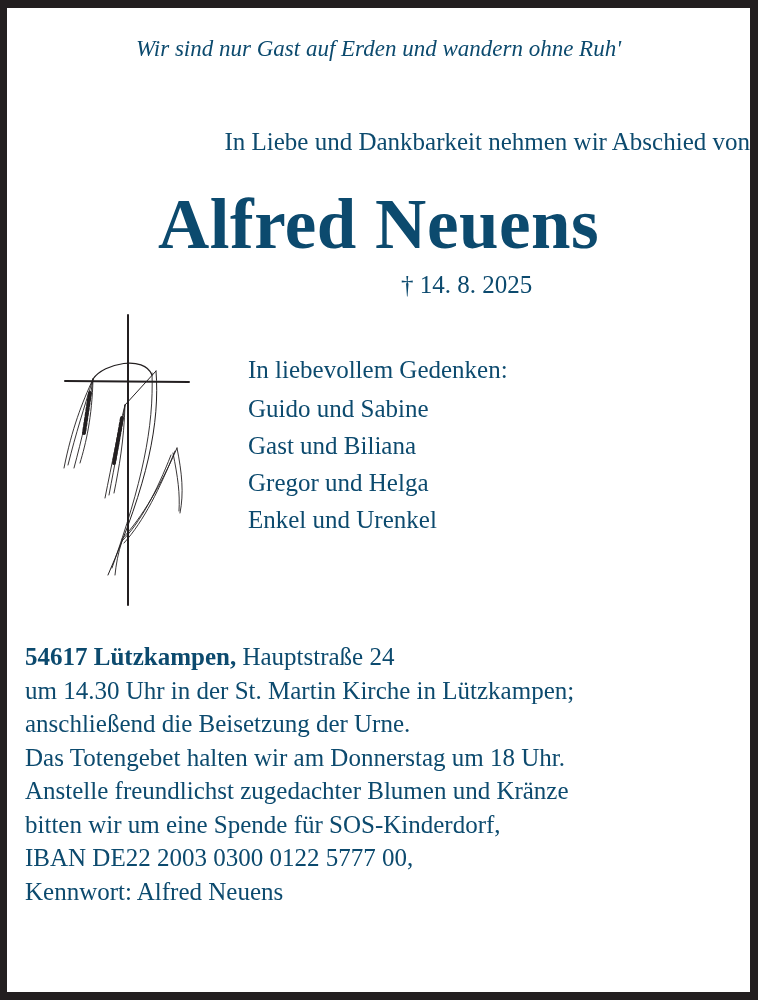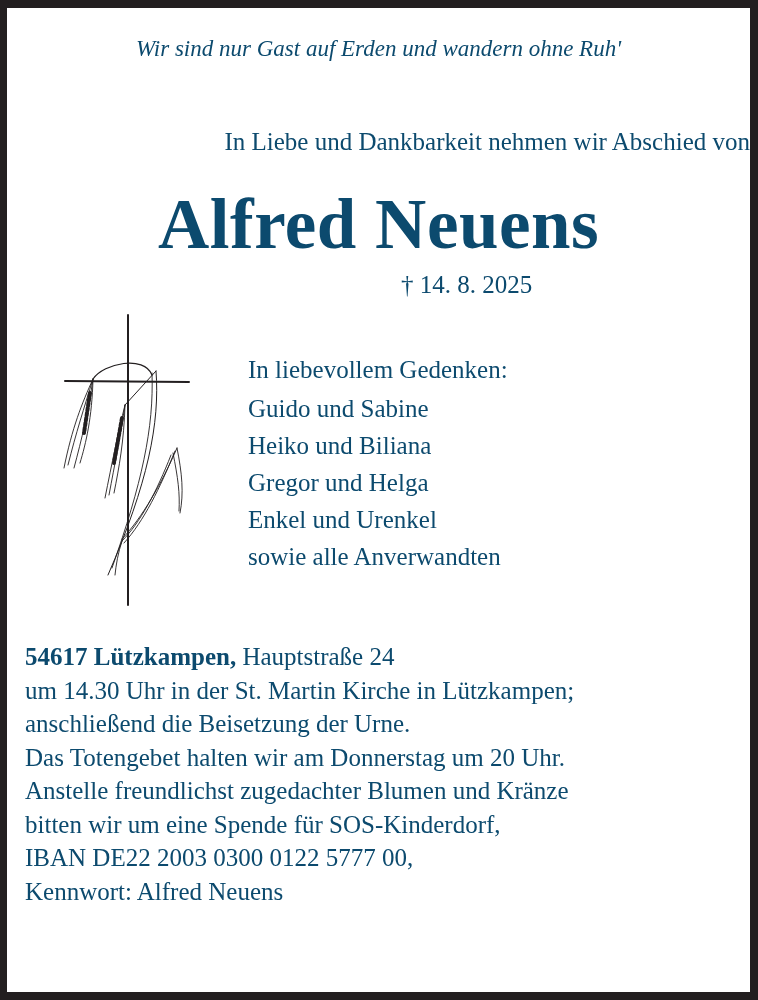--- a/index.html
+++ b/index.html
@@ -62,33 +62,32 @@
       <path d="M119 142 C105 178, 88 210, 70 228" stroke-width="0.9"></path>
       <path d="M125 135 C130 160, 132 180, 128 200" stroke-width="0.9"></path>
       <path d="M121 140 C126 165, 128 180, 127 198" stroke-width="0.9"></path>
       <path d="M70 228 C66 240, 64 252, 63 262" stroke-width="0.9"></path>
     </g>
   </svg>
 
   <div class="abs mourn">
     <div class="head">In liebevollem Gedenken:</div>
     <div>Guido und Sabine</div>
-    <div>Heiko und Biliana</div>
+    <div>Gast und Biliana</div>
     <div>Gregor und Helga</div>
     <div>Enkel und Urenkel</div>
-    <div>sowie alle Anverwandten</div>
   </div>
 
   <div class="abs body">
     <div>
       <b>54617 Lützkampen,</b>
       <span>Hauptstraße 24</span>
     </div>
     <div>um 14.30 Uhr in der St. Martin Kirche in Lützkampen;</div>
     <div>anschließend die Beisetzung der Urne.</div>
-    <div>Das Totengebet halten wir am Donnerstag um 20 Uhr.</div>
+    <div>Das Totengebet halten wir am Donnerstag um 18 Uhr.</div>
     <div>Anstelle freundlichst zugedachter Blumen und Kränze</div>
     <div>bitten wir um eine Spende für SOS-Kinderdorf,</div>
     <div>IBAN DE22 2003 0300 0122 5777 00,</div>
     <div>Kennwort: Alfred Neuens</div>
   </div>
 
 </div>
 
 </body></html>

